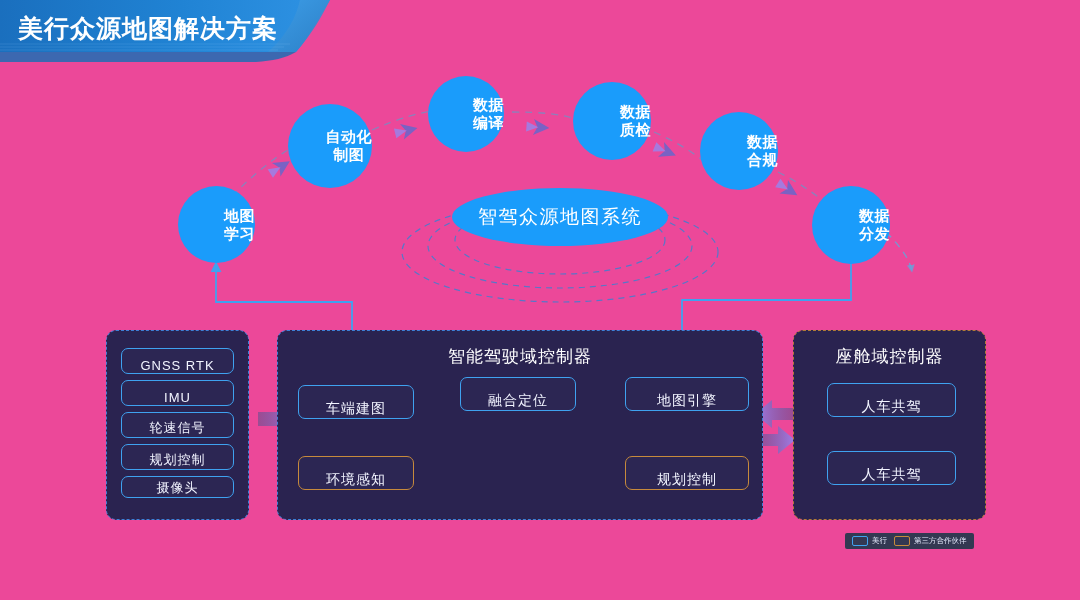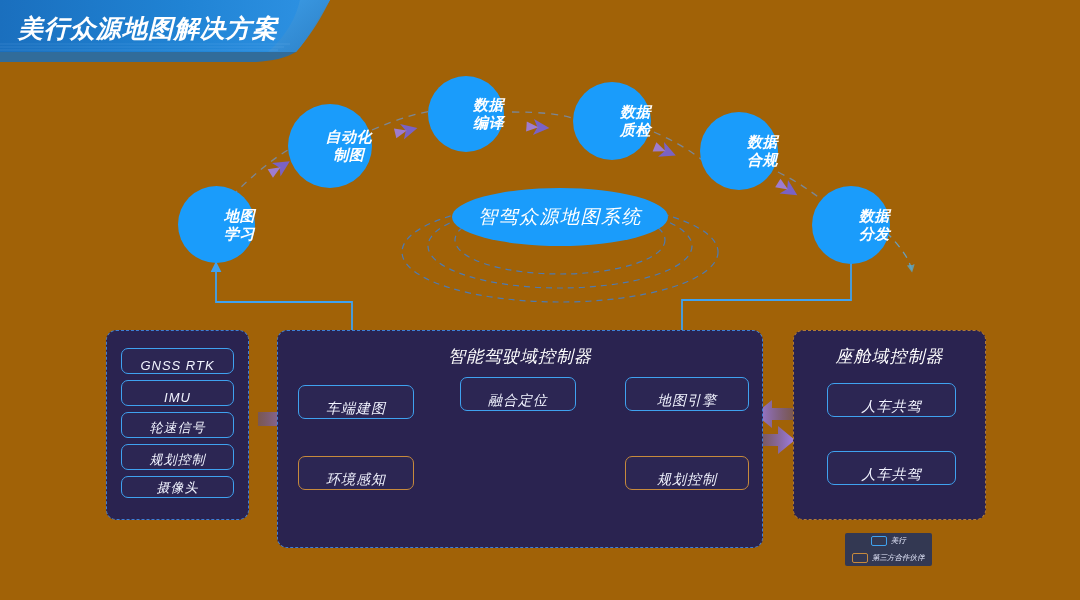--- a/index.html
+++ b/index.html
@@ -2,21 +2,21 @@
 <html><head>
 <meta charset="utf-8">
 <style>
   * { box-sizing: border-box; margin: 0; padding: 0; }
   html, body {
     width: 1080px; height: 600px;
     background: #393e5c;
     font-family: "Liberation Sans", "DejaVu Sans", sans-serif;
     overflow: hidden;
   }
-  #root { position: relative; width: 1080px; height: 600px; background: #a16207; font-style: italic; }
+  #root { position: relative; width: 1080px; height: 600px; background: #ec4899; }
 
   
   .banner-wrap { position: absolute; left: 0; top: 0; width: 360px; height: 62px; }
   .banner-title {
     position: absolute; left: 18px; top: 12px;
     font-size: 25px; font-weight: bold; color: #ffffff;
     letter-spacing: 1px; z-index: 5; white-space: nowrap;
   }
 
   
@@ -234,21 +234,21 @@
       <span>轮速信号</span>
     </div>
     <div class="box box-blue" style="left:14px; top:113px; width:113px; height:26px; font-size:13px;">
       <span>规划控制</span>
     </div>
     <div class="box box-blue" style="left:14px; top:145px; width:113px; height:22px; font-size:13px;">
       <span>摄像头</span>
     </div>
   </div>
 
-  <div class="panel panel-blue" style="left:277px; top:330px; width:486px; height:218px;">
+  <div class="panel panel-blue" style="left:277px; top:330px; width:486px; height:190px;">
     <div class="panel-title" style="top:14px;">智能驾驶域控制器</div>
 
     <div class="box box-blue" style="left:20px; top:54px; width:116px; height:34px; font-size:14px;">
       <span>车端建图</span>
     </div>
     <div class="box box-blue" style="left:182px; top:46px; width:116px; height:34px; font-size:14px;">
       <span>融合定位</span>
     </div>
     <div class="box box-blue" style="left:347px; top:46px; width:124px; height:34px; font-size:14px;">
       <span>地图引擎</span>
@@ -265,21 +265,21 @@
     <div class="panel-title" style="top:14px;">座舱域控制器</div>
 
     <div class="box box-blue" style="left:33px; top:52px; width:129px; height:34px; font-size:14px;">
       <span>人车共驾</span>
     </div>
     <div class="box box-blue" style="left:33px; top:120px; width:129px; height:34px; font-size:14px;">
       <span>人车共驾</span>
     </div>
   </div>
 
-  <div class="legend" style="left:845px; top:533px;flex-direction:column;">
+  <div class="legend" style="left:845px; top:533px;">
     <div class="legend-item">
       <span class="legend-swatch blue"></span>
       <span class="legend-label">美行</span>
     </div>
     <div class="legend-item">
       <span class="legend-swatch orange"></span>
       <span class="legend-label">第三方合作伙伴</span>
     </div>
   </div>
 

